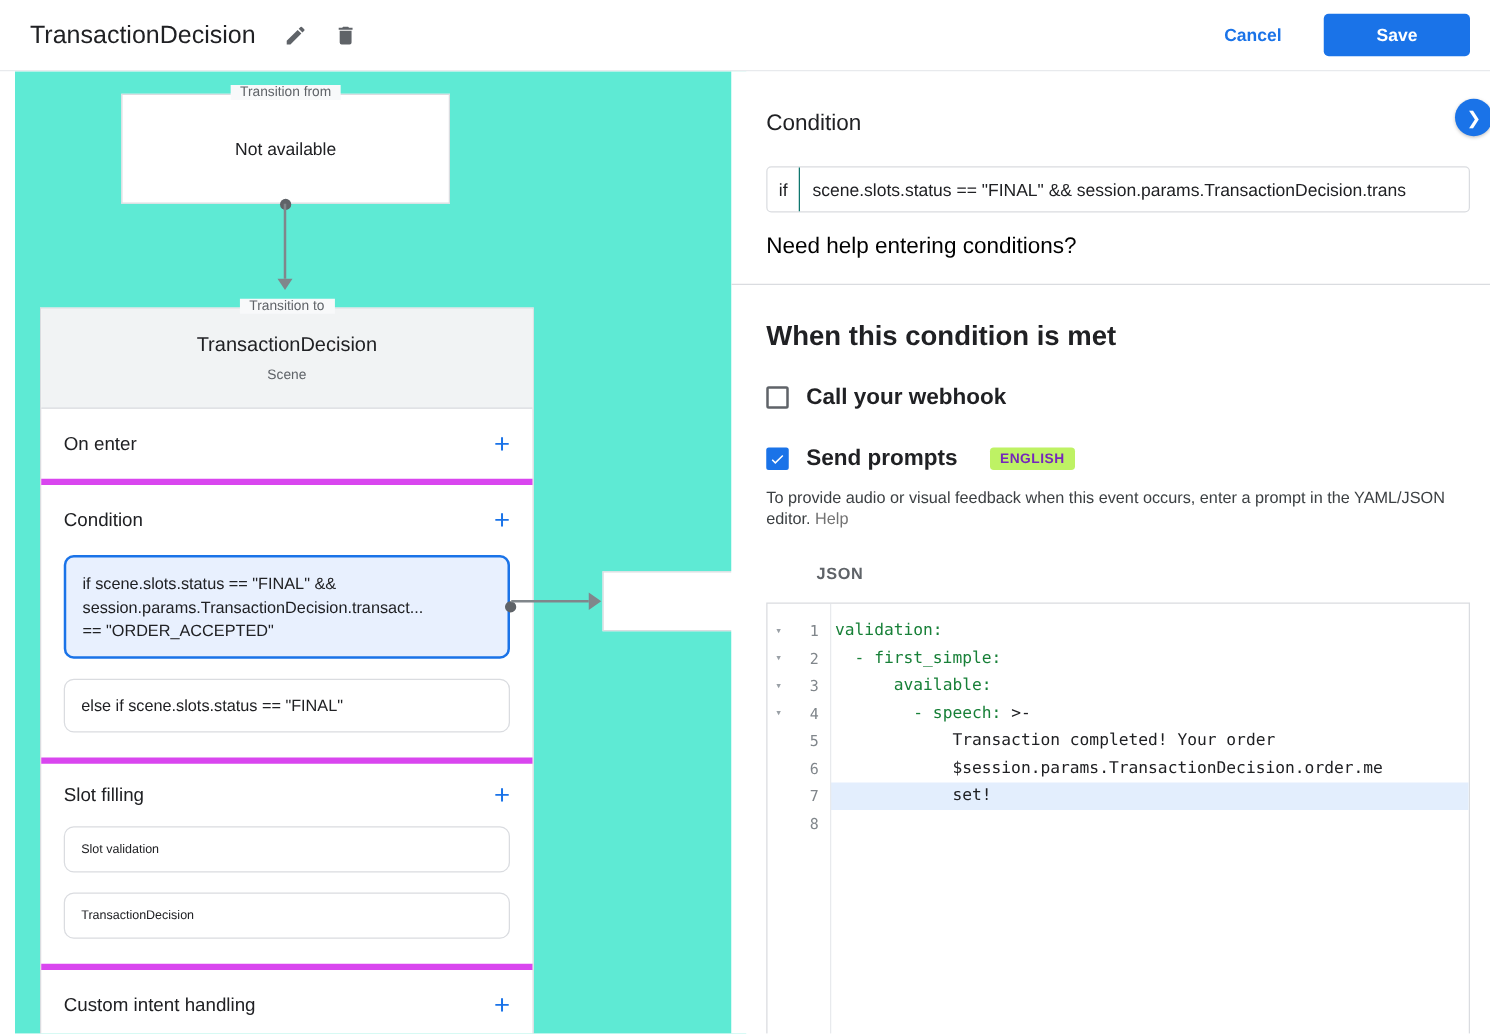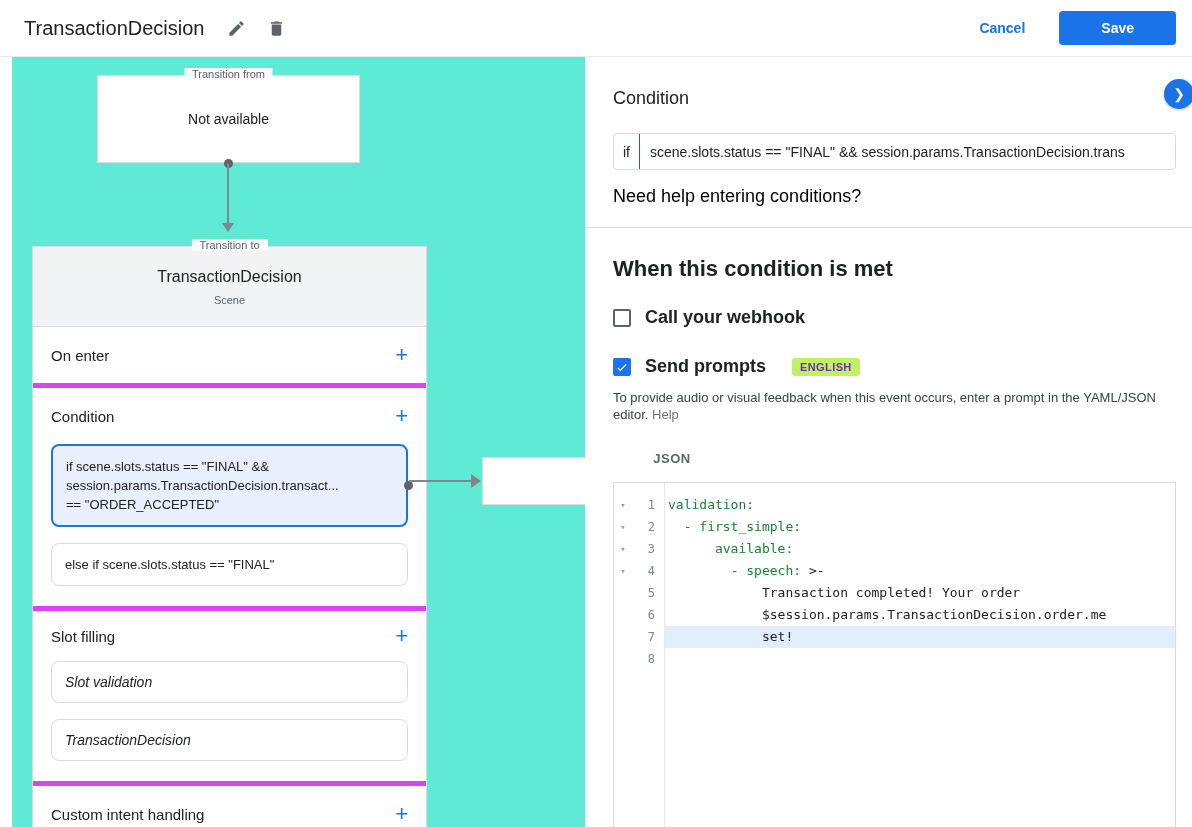--- a/index.html
+++ b/index.html
@@ -44,21 +44,21 @@
   .section-head.tight { padding:16px 18px; }
   .section-label { font-size:15px; color:#202124; }
   .plus { font-size:22px; line-height:18px; color:#1a73e8; cursor:pointer; font-weight:normal; }
   .cond-card { margin:0 18px 16px; border-radius:8px; padding:11px 13px; font-size:13px; line-height:19px;
                color:#202124; position:relative; cursor:pointer; }
   .cond-card.selected { background:#e8f0fe; border:2px solid #1a73e8; margin-bottom:16px; }
   .cond-card.plain { background:#fff; border:1px solid #dadce0; margin-bottom:20px; }
   .out-dot { position:absolute; right:-7px; top:50%; margin-top:-5px; width:9px; height:9px;
              border-radius:50%; background:#5f6368; }
   .slot-card { margin:0 18px 16px; border:1px solid #dadce0; border-radius:8px; background:#fff;
-               padding:12px 13px; font-size:14px; color:#202124; cursor:pointer;font-style:italic; }
+               padding:12px 13px; font-size:10px; color:#202124; cursor:pointer; }
   .slot-card.last { margin-bottom:20px; }
 
   .h-line { position:absolute; left:397px; top:423px; width:62px; height:2px; background:#80868b; }
   .h-arrow { position:absolute; left:459px; top:417px; width:0; height:0;
              border-top:7px solid transparent; border-bottom:7px solid transparent; border-left:10px solid #80868b; }
   .target-box { position:absolute; left:470px; top:400px; width:130px; height:48px; background:#fff;
                 border:1px solid #dadce0; }
 
   
   .detail-panel { position:absolute; top:57px; left:585px; width:607px; bottom:0; background:#fff;

